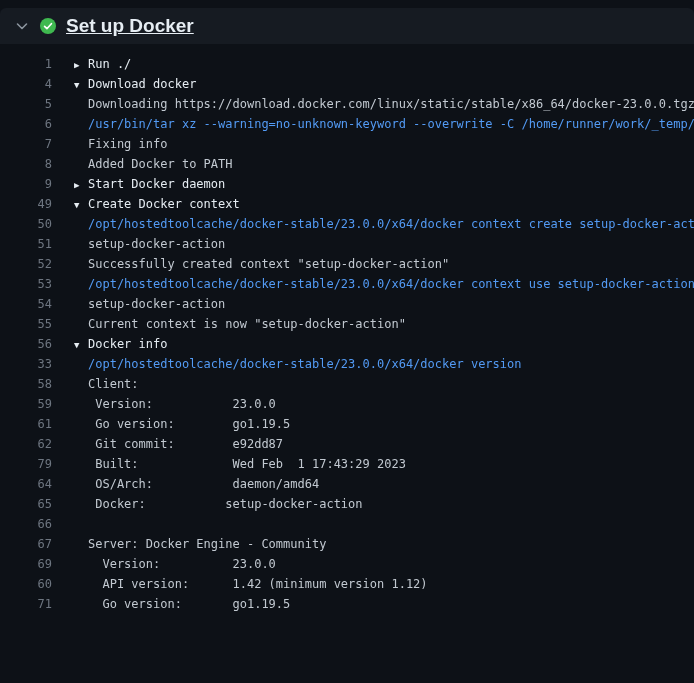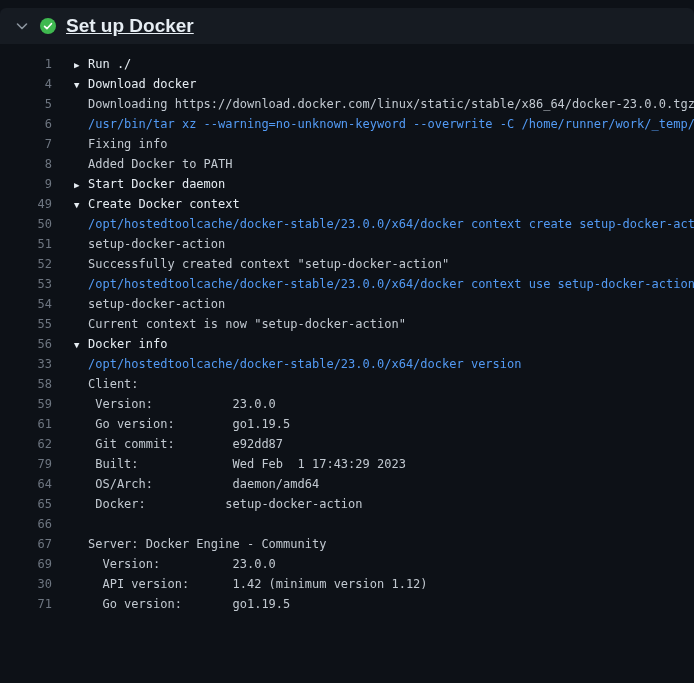--- a/index.html
+++ b/index.html
@@ -205,21 +205,21 @@
     <span class="lc">Server: Docker Engine - Community</span>
   </div>
 
 
   <div class="log-line plain">
     <span class="ln">69</span>
     <span class="lc">  Version:          23.0.0</span>
   </div>
 
   <div class="log-line plain">
-    <span class="ln">30</span>
+    <span class="ln">60</span>
     <span class="lc">  API version:      1.42 (minimum version 1.12)</span>
   </div>
 
   <div class="log-line plain">
     <span class="ln">71</span>
     <span class="lc">  Go version:       go1.19.5</span>
   </div>
 
 </div>
 

